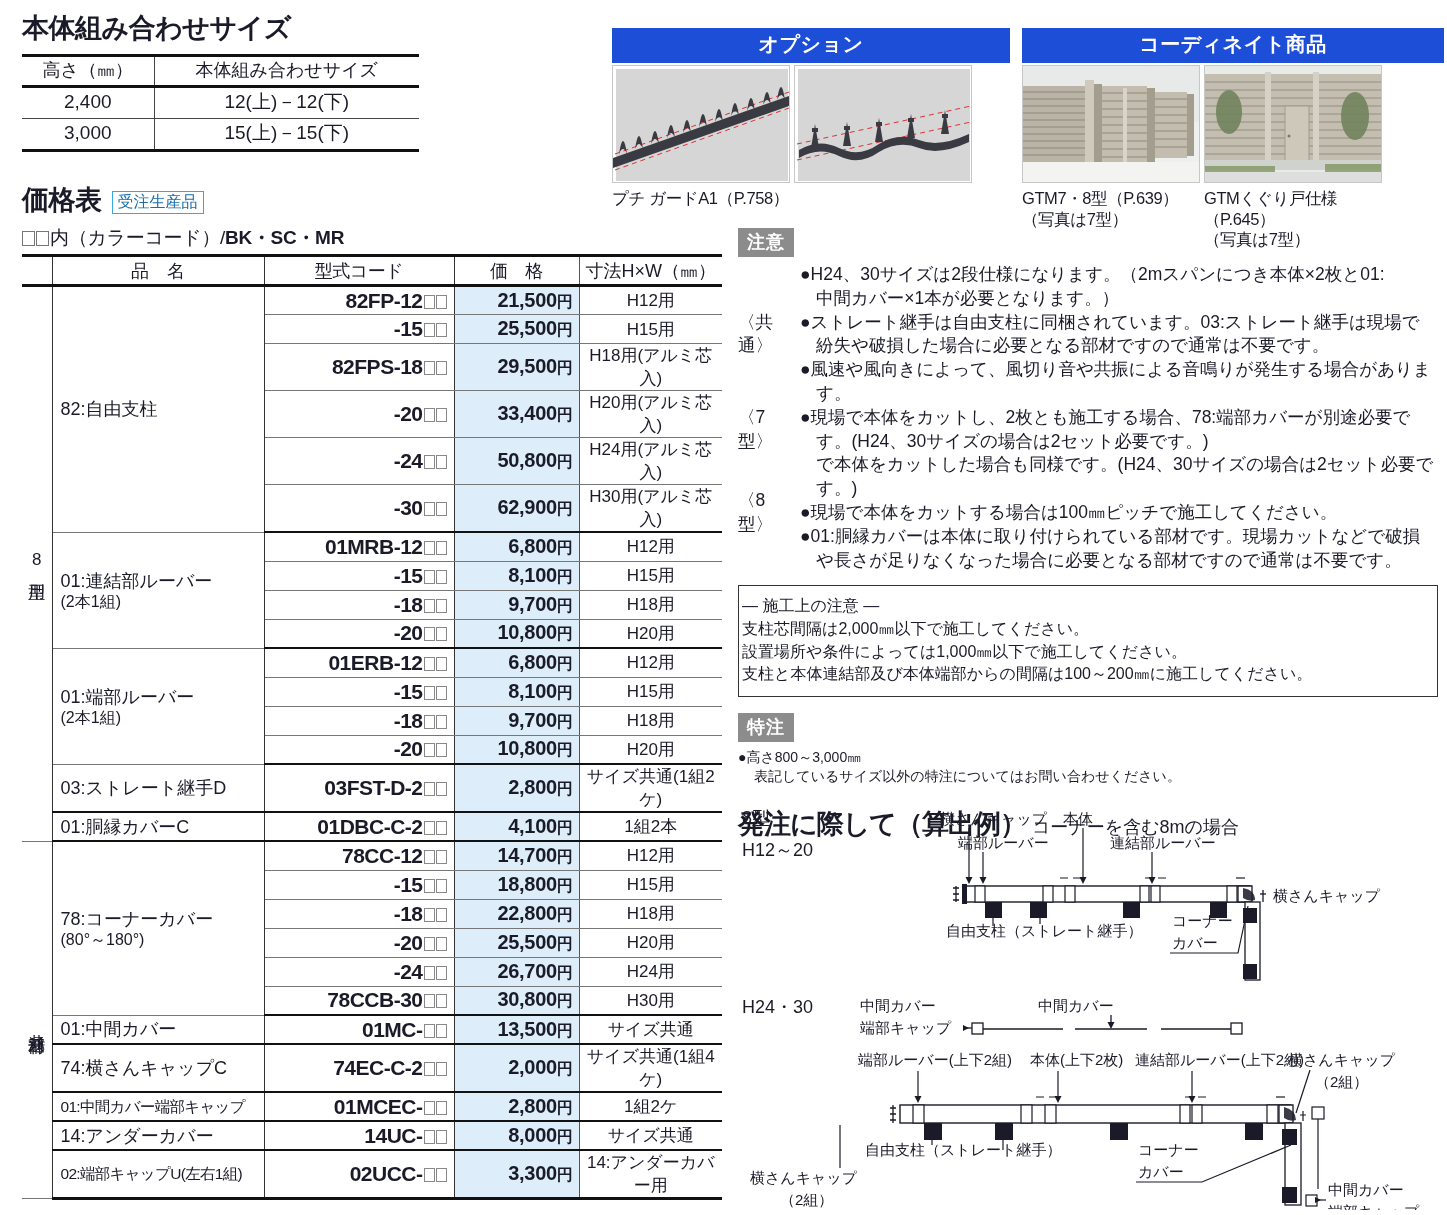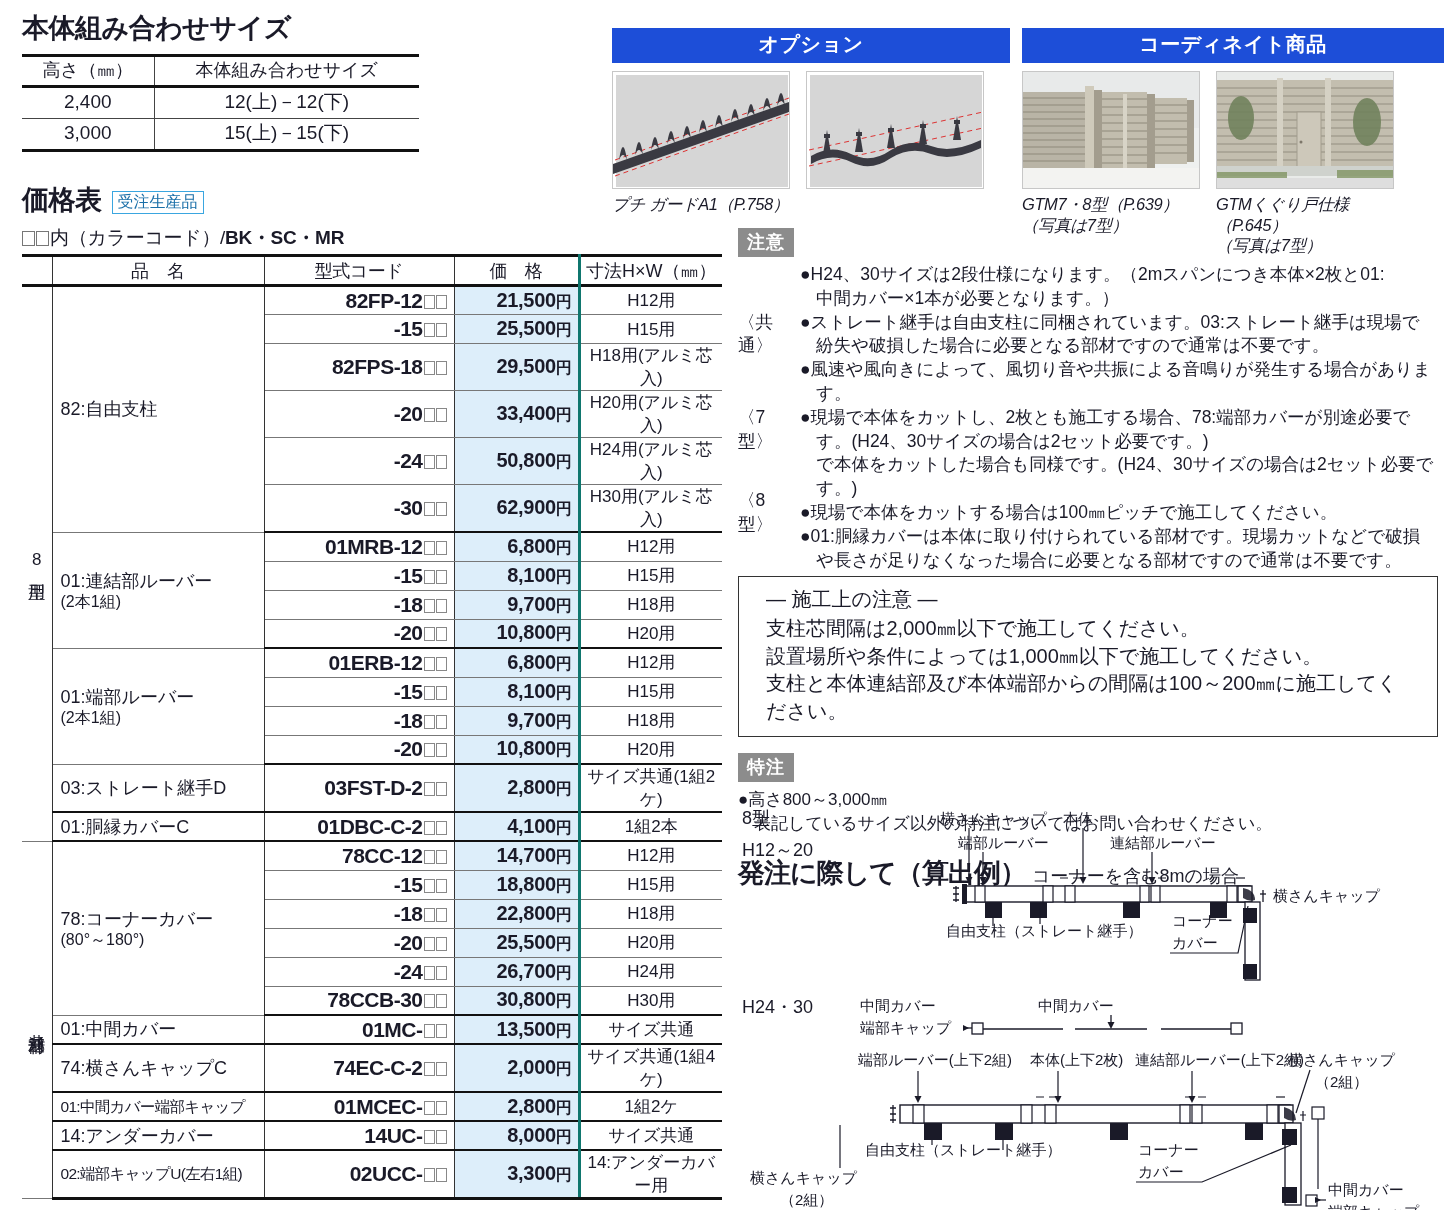--- a/index.html
+++ b/index.html
@@ -58,21 +58,21 @@
     writing-mode:vertical-rl; text-orientation:upright;
     letter-spacing:1px; display:inline-block;
   }
   .c-name  { width:212px; padding-left:8px !important; font-size:18px;
              border-right:1px solid #333; }
   .c-code  { width:190px; text-align:right; padding-right:7px !important;
              font-weight:bold; font-size:21px; letter-spacing:-.5px;
              border-right:1px solid #333; }
   .c-price { width:125px; text-align:right; padding-right:6px !important;
              font-weight:bold; font-size:20px; background:#ddeefa;
-             border-right:3px solid #0f766e; letter-spacing:-.3px;margin-top:32px;}
+             border-right:1px solid #0f766e; letter-spacing:-.3px;margin-top:32px;}
   .c-price .yen { font-size:16px; font-weight:bold;}
   .c-size  { width:auto; text-align:center; font-size:17px; }
   .price-table tr.thead td {
     text-align:center; font-weight:normal; background:#fff;
     font-size:18px; height:30px;
   }
   .price-table tr.thead { border-top:3px solid #111; border-bottom:3px solid #111; }
   .price-table tr.sub td { border-bottom:1px solid #777; }
   .price-table tr.grp td { border-bottom:2.5px solid #111; }
   .price-table tr.end td { border-bottom:3px solid #111; }
@@ -85,47 +85,47 @@
 
   
   .opt-wrap { position:absolute; left:612px; top:28px; display:flex; gap:12px; }
   .opt-panel { }
   .opt-bar {
     background:#1d4ed8; color:#fff; text-align:center; font-weight:bold;
     font-size:20px; padding:3px 0 5px; letter-spacing:.5px;
   }
   .opt-bar.w1 { width:398px; }
   .opt-bar.w2 { width:422px; }
-  .opt-imgs { display:flex; gap:12px; margin-top:8px;font-style:italic;}
+  .opt-imgs { display:flex; margin-top:2px;}
   .photo { width:178px; height:118px; border:1px solid #c7c7c7; position:relative;
            overflow:hidden; background:#d9d9d9; }
   .cap { font-size:16.5px; line-height:1.25; width:182px; margin-top:5px;
          letter-spacing:-.4px; }
 
   
   .right-col { position:absolute; left:738px; top:228px; width:700px; }
   .tag {
     display:inline-block; background:#8c8c8c; color:#fff; font-weight:bold;
     font-size:18px; padding:2px 9px 3px; letter-spacing:1px;
   }
   .note-list { margin-top:6px; font-size:17.5px; line-height:1.36; }
   .note-row { display:flex; align-items:center; }
   .note-key { width:62px; flex:none; }
   .note-body { flex:1; }
   .note-body p { text-indent:-16px; padding-left:16px; }
   .note-body p.cont { text-indent:0; padding-left:16px; }
 
   .box {
-    border:1px solid #333; margin-top:4px; padding:9px 27px 11px;
-    font-size:20px; line-height:1.38;
+    border:1px solid #333; margin-top:13px; padding:9px 3px 11px;
+    font-size:16px; line-height:1.38;
   }
   .box .bt { margin-bottom:1px; }
 
   .tokuchu { margin-top:16px; }
-  .tokuchu-body { font-size:17px; line-height:1.38; margin-top:6px; }
+  .tokuchu-body { font-size:14px; line-height:1.38; margin-top:6px; }
   .tokuchu-body p.ind { padding-left:16px; }
 
   .order-head { margin-top:20px; display:flex; align-items:baseline; gap:6px;}
   .order-head h2 { font-size:27px; font-weight:bold; letter-spacing:-1px;}
   .order-head .sub { font-size:18px; }
 
   
   .diagram { position:absolute; }
   svg text { font-family:"Liberation Sans","DejaVu Sans",sans-serif; fill:#1a1a28;}
 </style>

